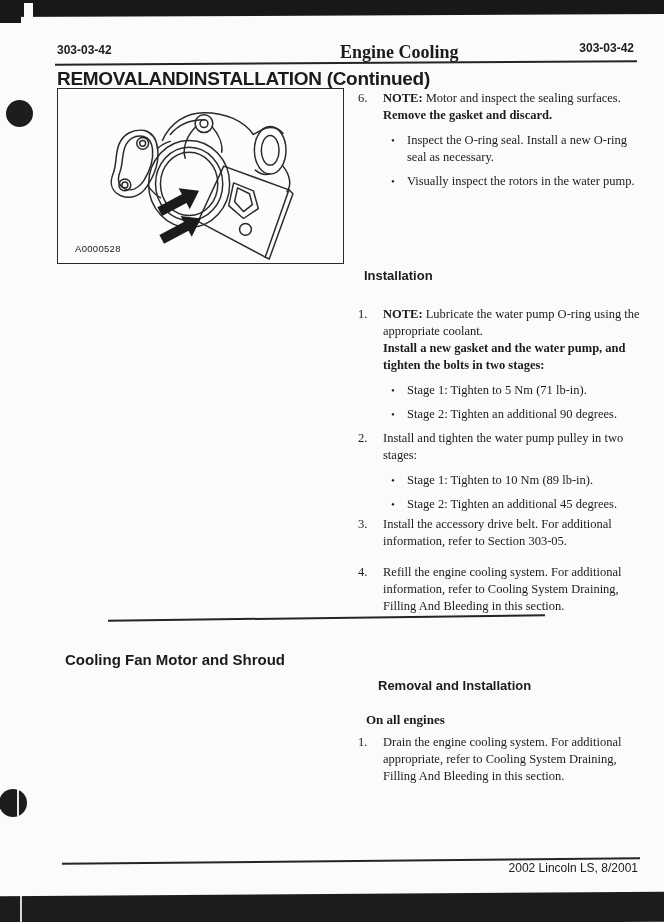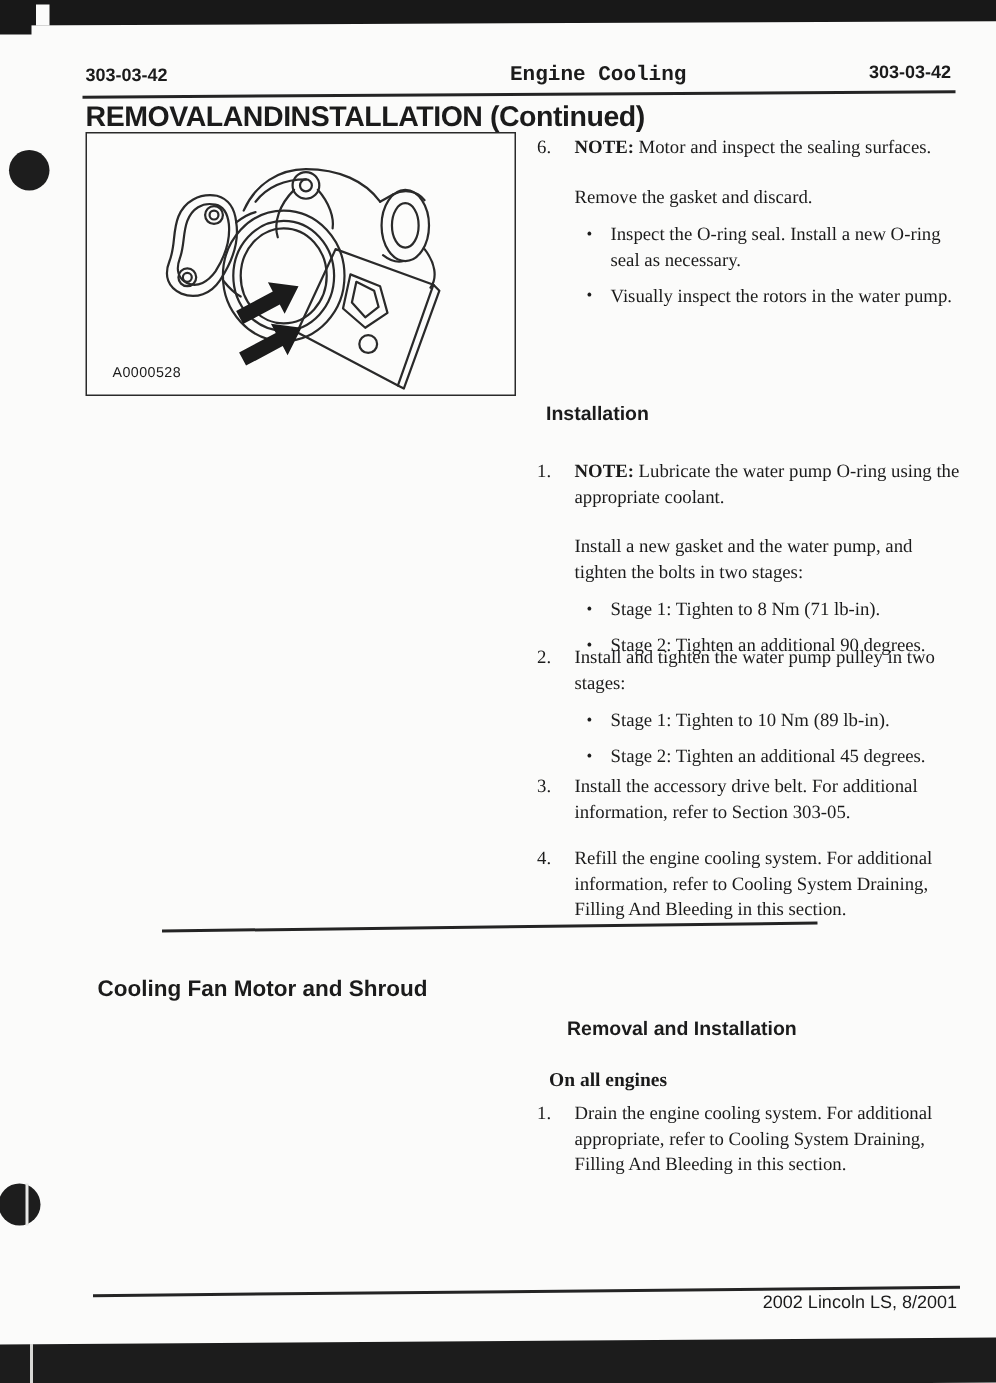--- a/index.html
+++ b/index.html
@@ -14,34 +14,34 @@
   .top-bar-corner{top:0;left:0;width:21px;height:23px;background:#181818;}
   .top-bar-notch{top:3px;left:24px;width:9px;height:14px;background:#fbfbfa;}
   .hole{border-radius:50%;background:#1d1d1d;}
   .hole-top{left:6px;top:100px;width:27px;height:27px;}
   .hole-bottom{left:-1px;top:789px;width:28px;height:28px;}
   .hole-slit{left:17px;top:789px;width:2px;height:28px;background:#e8e8e6;}
   .bottom-bar{top:894px;left:-4px;width:672px;height:30px;background:#1c1c1c;transform:rotate(-0.4deg);}
   .bottom-bar-slit{top:896px;left:20px;width:2px;height:26px;background:#d7d7d5;}
   
   .hdr-code{font-family:"Liberation Sans", sans-serif;font-weight:bold;font-size:12px;}
-  .hdr-title{font-family:Liberation Mono, monospace;font-weight:bold;font-size:14px;padding-left:40px;}
+  .hdr-title{font-family:Liberation Serif, serif;font-weight:bold;font-size:18px;padding-left:40px;}
   .rule{background:#242424;height:2px;}
   .hdr-rule{left:55px;top:62px;width:582px;transform:rotate(-0.35deg);}
   .sec-heading{font-family:Liberation Sans, sans-serif;font-weight:bold;font-size:19px;letter-spacing:-0.3px;}
   
   .fig-box{left:57px;top:88px;width:285px;height:174px;border:1.5px solid #2a2a2a;background:#fcfcfb;}
   .fig-label{left:75px;top:243px;font-family:"Liberation Sans", sans-serif;font-size:9.5px;letter-spacing:0.3px;}
   
   .col{width:282px;font-size:12.5px;line-height:17px;}
   .step{display:flex;}
   .step-num{width:25px;flex:none;}
   .step-body{flex:1;}
   .note-label{font-weight:bold;}
-  .para{margin-top:16px;}
+  .para{margin-top:0;font-weight:bold;}
   .bullet-row{display:flex;}
   .bullet-row.first{margin-top:8px;}
   .bullet-row + .bullet-row{margin-top:7px;}
   .bullet-dot{width:16px;padding-left:8px;flex:none;font-size:11px;}
   .bullet-text{flex:1;}
   .subhead{font-family:"Liberation Sans", sans-serif;font-weight:bold;font-size:13px;}
   .big-head{font-family:"Liberation Sans", sans-serif;font-weight:bold;font-size:15px;}
   .serif-bold{font-weight:bold;font-size:13px;}
   .mid-rule{left:108px;top:617px;width:437px;transform:rotate(-0.7deg);height:2px;}
   .foot-rule{left:62px;top:860px;width:578px;transform:rotate(-0.55deg);height:2px;}
@@ -136,21 +136,21 @@
 <div class="abs subhead" style="left:364px;top:268px;">Installation</div>
 
 <div class="abs col" style="left:358px;top:306px;">
   <div class="step">
     <div class="step-num">1.</div>
     <div class="step-body">
       <div><span class="note-label">NOTE:</span><span> Lubricate the water pump O-ring using the appropriate coolant.</span></div>
       <div class="para">Install a new gasket and the water pump, and tighten the bolts in two stages:</div>
       <div class="bullet-row first">
         <div class="bullet-dot">•</div>
-        <div class="bullet-text">Stage 1: Tighten to 8 Nm (71 lb-in).</div>
+        <div class="bullet-text">Stage 1: Tighten to 5 Nm (71 lb-in).</div>
       </div>
       <div class="bullet-row">
         <div class="bullet-dot">•</div>
         <div class="bullet-text">Stage 2: Tighten an additional 90 degrees.</div>
       </div>
     </div>
   </div>
 </div>
 
 <div class="abs col" style="left:358px;top:430px;">

